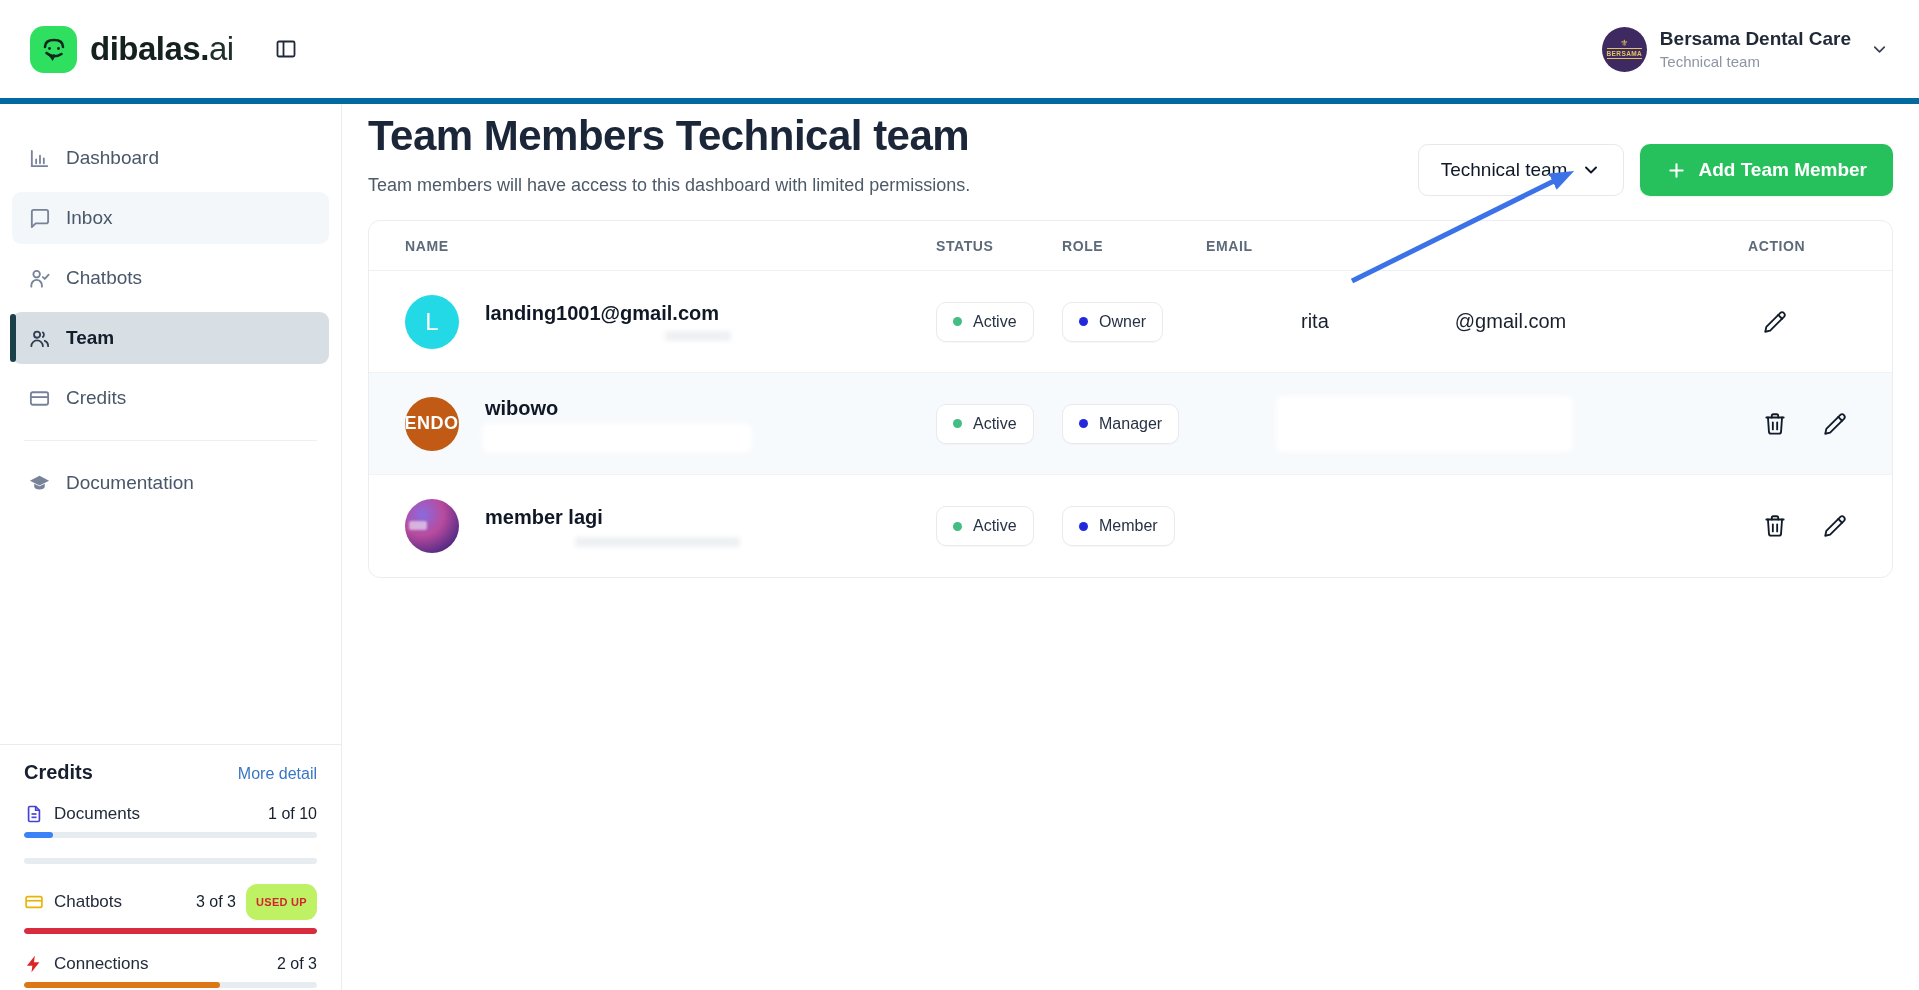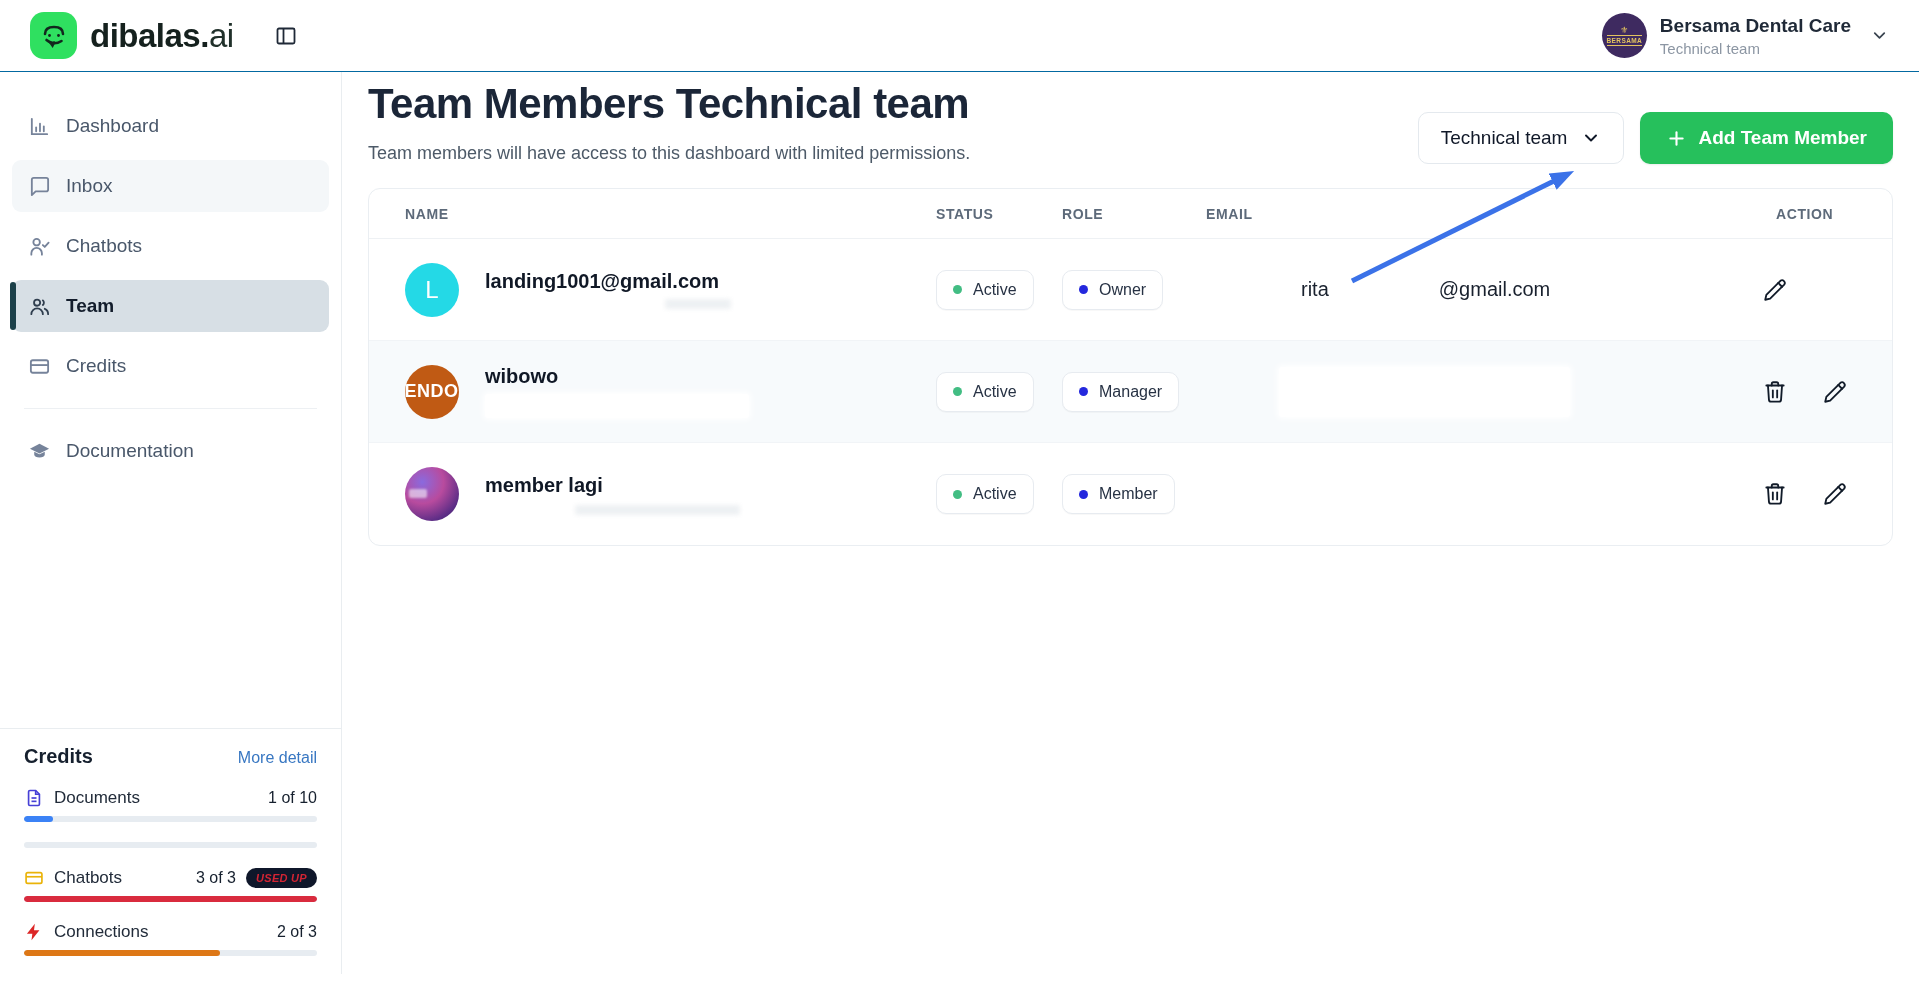--- a/index.html
+++ b/index.html
@@ -4,21 +4,21 @@
 <style>
   * { box-sizing: border-box; margin: 0; padding: 0; }
   html,body { width:1919px; height:990px; }
   body {
     font-family: "Liberation Sans", sans-serif;
     background:#ffffff; color:#1b2638; overflow:hidden; position:relative;
   }
   svg { display:block; }
 
   
-  .header { height:72px; display:flex; align-items:center; padding:0 30px; border-bottom:1px solid #0369a1; background:#fff;justify-content:flex-end; }
+  .header { height:104px; display:flex; align-items:center; padding:0 30px; border-bottom:6px solid #0369a1; background:#fff;justify-content:flex-end; }
   .logo { display:flex; align-items:center; gap:13px; }
   .logo-tile { width:47px; height:47px; border-radius:14px; display:flex; align-items:center; justify-content:center; }
   .logo-word { font-size:33px; letter-spacing:-0.5px; color:#15211e; }
   .logo-word b { font-weight:800; }
   .logo-word .lite { font-weight:300; color:#20302a; }
   .panel-toggle { margin-left:40px; color:#1f2937; cursor:pointer; background:none; border:none; }
   .workspace { margin-left:auto; display:flex; align-items:center; gap:13px; cursor:pointer; }
   .ws-avatar { width:45px; height:45px; border-radius:50%; display:flex; flex-direction:column; align-items:center; justify-content:center; color:#e3c35f; overflow:hidden; }
   .ws-avatar .emb { font-size:9px; line-height:8px; }
   .ws-avatar .emb-name { font-size:6.5px; font-weight:700; letter-spacing:.4px; border-top:1px solid #e3c35f; border-bottom:1px solid #e3c35f; padding:1px 0; margin-top:1px;}
@@ -44,56 +44,56 @@
   
   .credits-panel { border-top:1px solid #e9edf0; padding:16px 24px 18px; }
   .credits-head { display:flex; align-items:baseline; justify-content:space-between; }
   .credits-title { font-size:20px; font-weight:700; color:#16202e; }
   .credits-link { font-size:16px; color:#3877c2; cursor:pointer; text-decoration:none; }
   .credit-item { margin-top:20px; }
   .credit-row { display:flex; align-items:center; gap:10px; }
   .credit-label { font-size:17px; color:#222c3a; }
   .credit-right { margin-left:auto; display:flex; align-items:center; gap:10px; }
   .credit-value { font-size:16px; color:#16202e; }
-  .usedup-badge { background:#0f172a; color:#d32433; font-size:11px; font-weight:700; letter-spacing:.3px; padding:4px 10px; border-radius:11px;font-style:italic; }
+  .usedup-badge { background:#bef264; color:#d32433; font-size:11px; font-weight:700; letter-spacing:.3px; padding:12px 10px; border-radius:11px; }
   .credit-bar { margin-top:8px; height:6px; border-radius:4px; background:#e7ecf1; overflow:hidden; }
   .credit-fill { height:100%; border-radius:4px; }
 
   
   .main { flex:1; padding:0 26px; position:relative; }
   .main-top { display:flex; align-items:flex-start; margin-top:8px; }
   .page-title { font-size:42px; font-weight:800; letter-spacing:-0.5px; color:#1b2638; line-height:1.15; }
   .page-sub { font-size:18px; color:#4d5a68; margin-top:15px; }
   .top-controls { margin-left:auto; display:flex; gap:16px; margin-top:32px; }
   .btn { height:52px; border-radius:10px; display:inline-flex; align-items:center; font-size:19px; cursor:pointer; border:none; }
   .btn-select { background:#fff; border:1px solid #e4e9ee; padding:0 22px; gap:14px; color:#101828; }
   .btn-add { color:#fff; font-weight:700; padding:0 26px; gap:11px; box-shadow:0 1px 2px rgba(0,0,0,.08); }
 
   
   .table { margin-top:24px; border:1px solid #eaeef2; border-radius:12px; overflow:hidden; background:#fff; }
   .t-row { display:grid; grid-template-columns:567px 126px 144px 540px 1fr; align-items:center; }
   .t-head { height:50px; border-bottom:1px solid #eef1f4; font-size:14px; font-weight:700; letter-spacing:.6px; color:#5d6a7a; }
   .t-head .cell-name { padding-left:36px; }
-  .t-head .cell-action { padding-left:2px;margin-left:28px; }
+  .t-head .cell-action { padding-left:2px; }
   .t-body-row { height:102px; border-bottom:1px solid #f1f4f7; }
   .t-body-row:last-child { border-bottom:none; }
   .t-body-row.alt { background:#f7fafc; }
   .cell-name-body { display:flex; align-items:center; gap:26px; padding-left:36px; }
   .avatar { width:54px; height:54px; border-radius:50%; flex:0 0 54px; display:flex; align-items:center; justify-content:center; color:#fff; overflow:hidden; }
   .avatar.initial { font-size:24px; font-weight:400; }
   .avatar.vendor { flex-direction:row; font-size:18px; font-weight:800; line-height:13px; letter-spacing:.5px; font-family:"Liberation Sans",sans-serif; }
   .avatar.art { background:radial-gradient(circle at 32% 28%, #8a6ade 0%, #b84b9e 40%, #5c2d86 75%, #3c1f63 100%); position:relative; }
   .avatar.art::after { content:""; position:absolute; left:4px; top:22px; width:18px; height:9px; background:rgba(255,255,255,.55); filter:blur(1px); border-radius:2px; }
   .member-name { font-size:20px; font-weight:700; color:#101826; }
   .name-stack { display:flex; flex-direction:column; }
   .redact-soft { height:10px; border-radius:3px; background:#e9edf0; filter:blur(2px); opacity:.8; }
   .redact-white { background:#ffffff; border-radius:3px; box-shadow:0 0 6px 2px #ffffff; }
   .pill { display:inline-flex; align-items:center; gap:11px; padding:10px 16px; border:1px solid #e7ebf0; border-radius:10px; background:#fff; font-size:16px; color:#273244; box-shadow:0 1px 1px rgba(16,24,40,.03); }
   .dot { width:9px; height:9px; border-radius:50%; }
-  .cell-email { display:flex; align-items:center; font-size:20px; color:#19212e; position:relative; height:100%; }
+  .cell-email { display:flex; align-items:center; font-size:20px; color:#19212e; position:relative; height:100%;gap:16px; }
   .email-prefix { margin-left:95px; }
   .email-suffix { margin-left:110px; }
   .cell-action-body { display:flex; align-items:center; gap:34px; padding-left:16px; }
   .icon-btn { background:none; border:none; cursor:pointer; color:#111b29; display:flex; padding:0; }
 
   
   .arrow-overlay { position:absolute; left:0; top:0; pointer-events:none; z-index:50; }
 </style>
 </head>
 <body>

